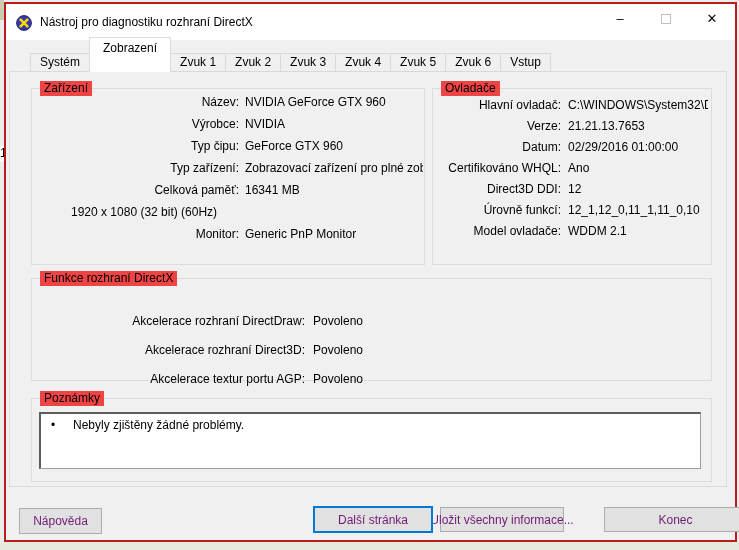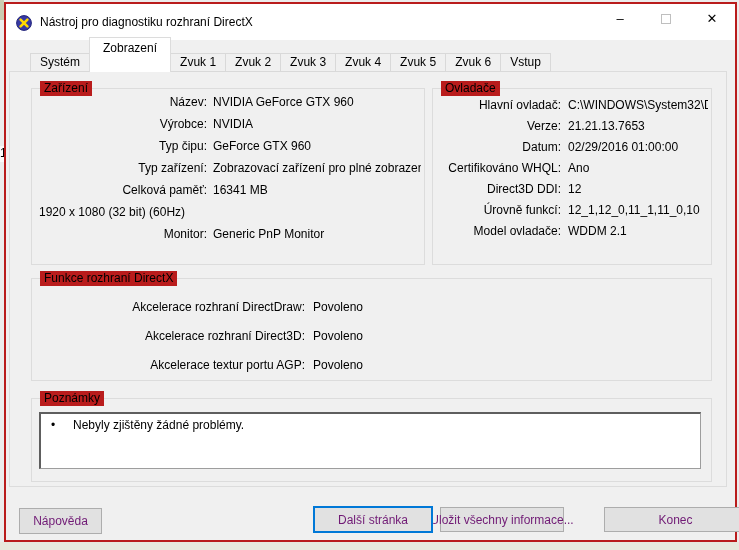--- a/index.html
+++ b/index.html
@@ -41,44 +41,44 @@
     border:1px solid #dcdcdc; border-bottom:none; position:relative; z-index:4;
   }
   .tabpage {
     position:absolute; left:3px; top:67px; width:718px; height:416px;
     border:1px solid #dcdcdc; background:#f0f0f0; z-index:1;
   }
 
   
   .groupbox { position:absolute; border:1px solid #dcdcdc; z-index:2; }
   .groupbox .legend {
-    position:absolute; top:-8px; left:8px; background:#b91c1c; padding:0 4px;
+    position:absolute; top:-8px; left:8px; background:#ef4444; padding:0 4px;
     line-height:15px; white-space:nowrap;
   }
   .gb-device  { left:25px;  top:84px;  width:394px; height:177px; }
   .gb-drivers { left:426px; top:84px;  width:280px; height:177px; }
   .gb-features{ left:25px;  top:274px; width:681px; height:103px;padding-left:24px; }
   .gb-notes   { left:25px;  top:394px; width:681px; height:84px; }
 
   .row { display:flex; align-items:flex-start; white-space:nowrap; }
   .row .lbl { text-align:right; flex:none; }
   .row .val { overflow:hidden; white-space:nowrap; }
 
-  .rows-device { position:absolute; left:1px; top:6px; width:390px; }
+  .rows-device { position:absolute; left:1px; top:6px; width:390px;padding-left:32px; }
   .rows-device .row { height:22px; line-height:15px; }
   .rows-device .lbl { width:174px; }
   .rows-device .val { margin-left:6px; width:208px; }
 
   .rows-drivers { position:absolute; left:1px; top:9px; width:276px; }
   .rows-drivers .row { height:21px; line-height:15px; }
   .rows-drivers .lbl { width:127px; }
   .rows-drivers .val { margin-left:7px; width:140px; }
 
   .rows-features { position:absolute; left:1px; top:21px; width:677px; }
-  .rows-features .row { height:29px; line-height:15px; }
+  .rows-features .row { height:29px; line-height:15px;align-items:flex-end; }
   .rows-features .lbl { width:272px; }
   .rows-features .val { margin-left:8px; width:380px; }
 
   
   .notes-area {
     position:absolute; left:7px; top:13px; width:662px; height:57px; background:#ffffff;
     border-style:solid; border-width:2px 1px 1px 2px;
     border-color:#5e5e5e #9d9d9d #9d9d9d #5e5e5e;
     overflow:hidden;
   }

